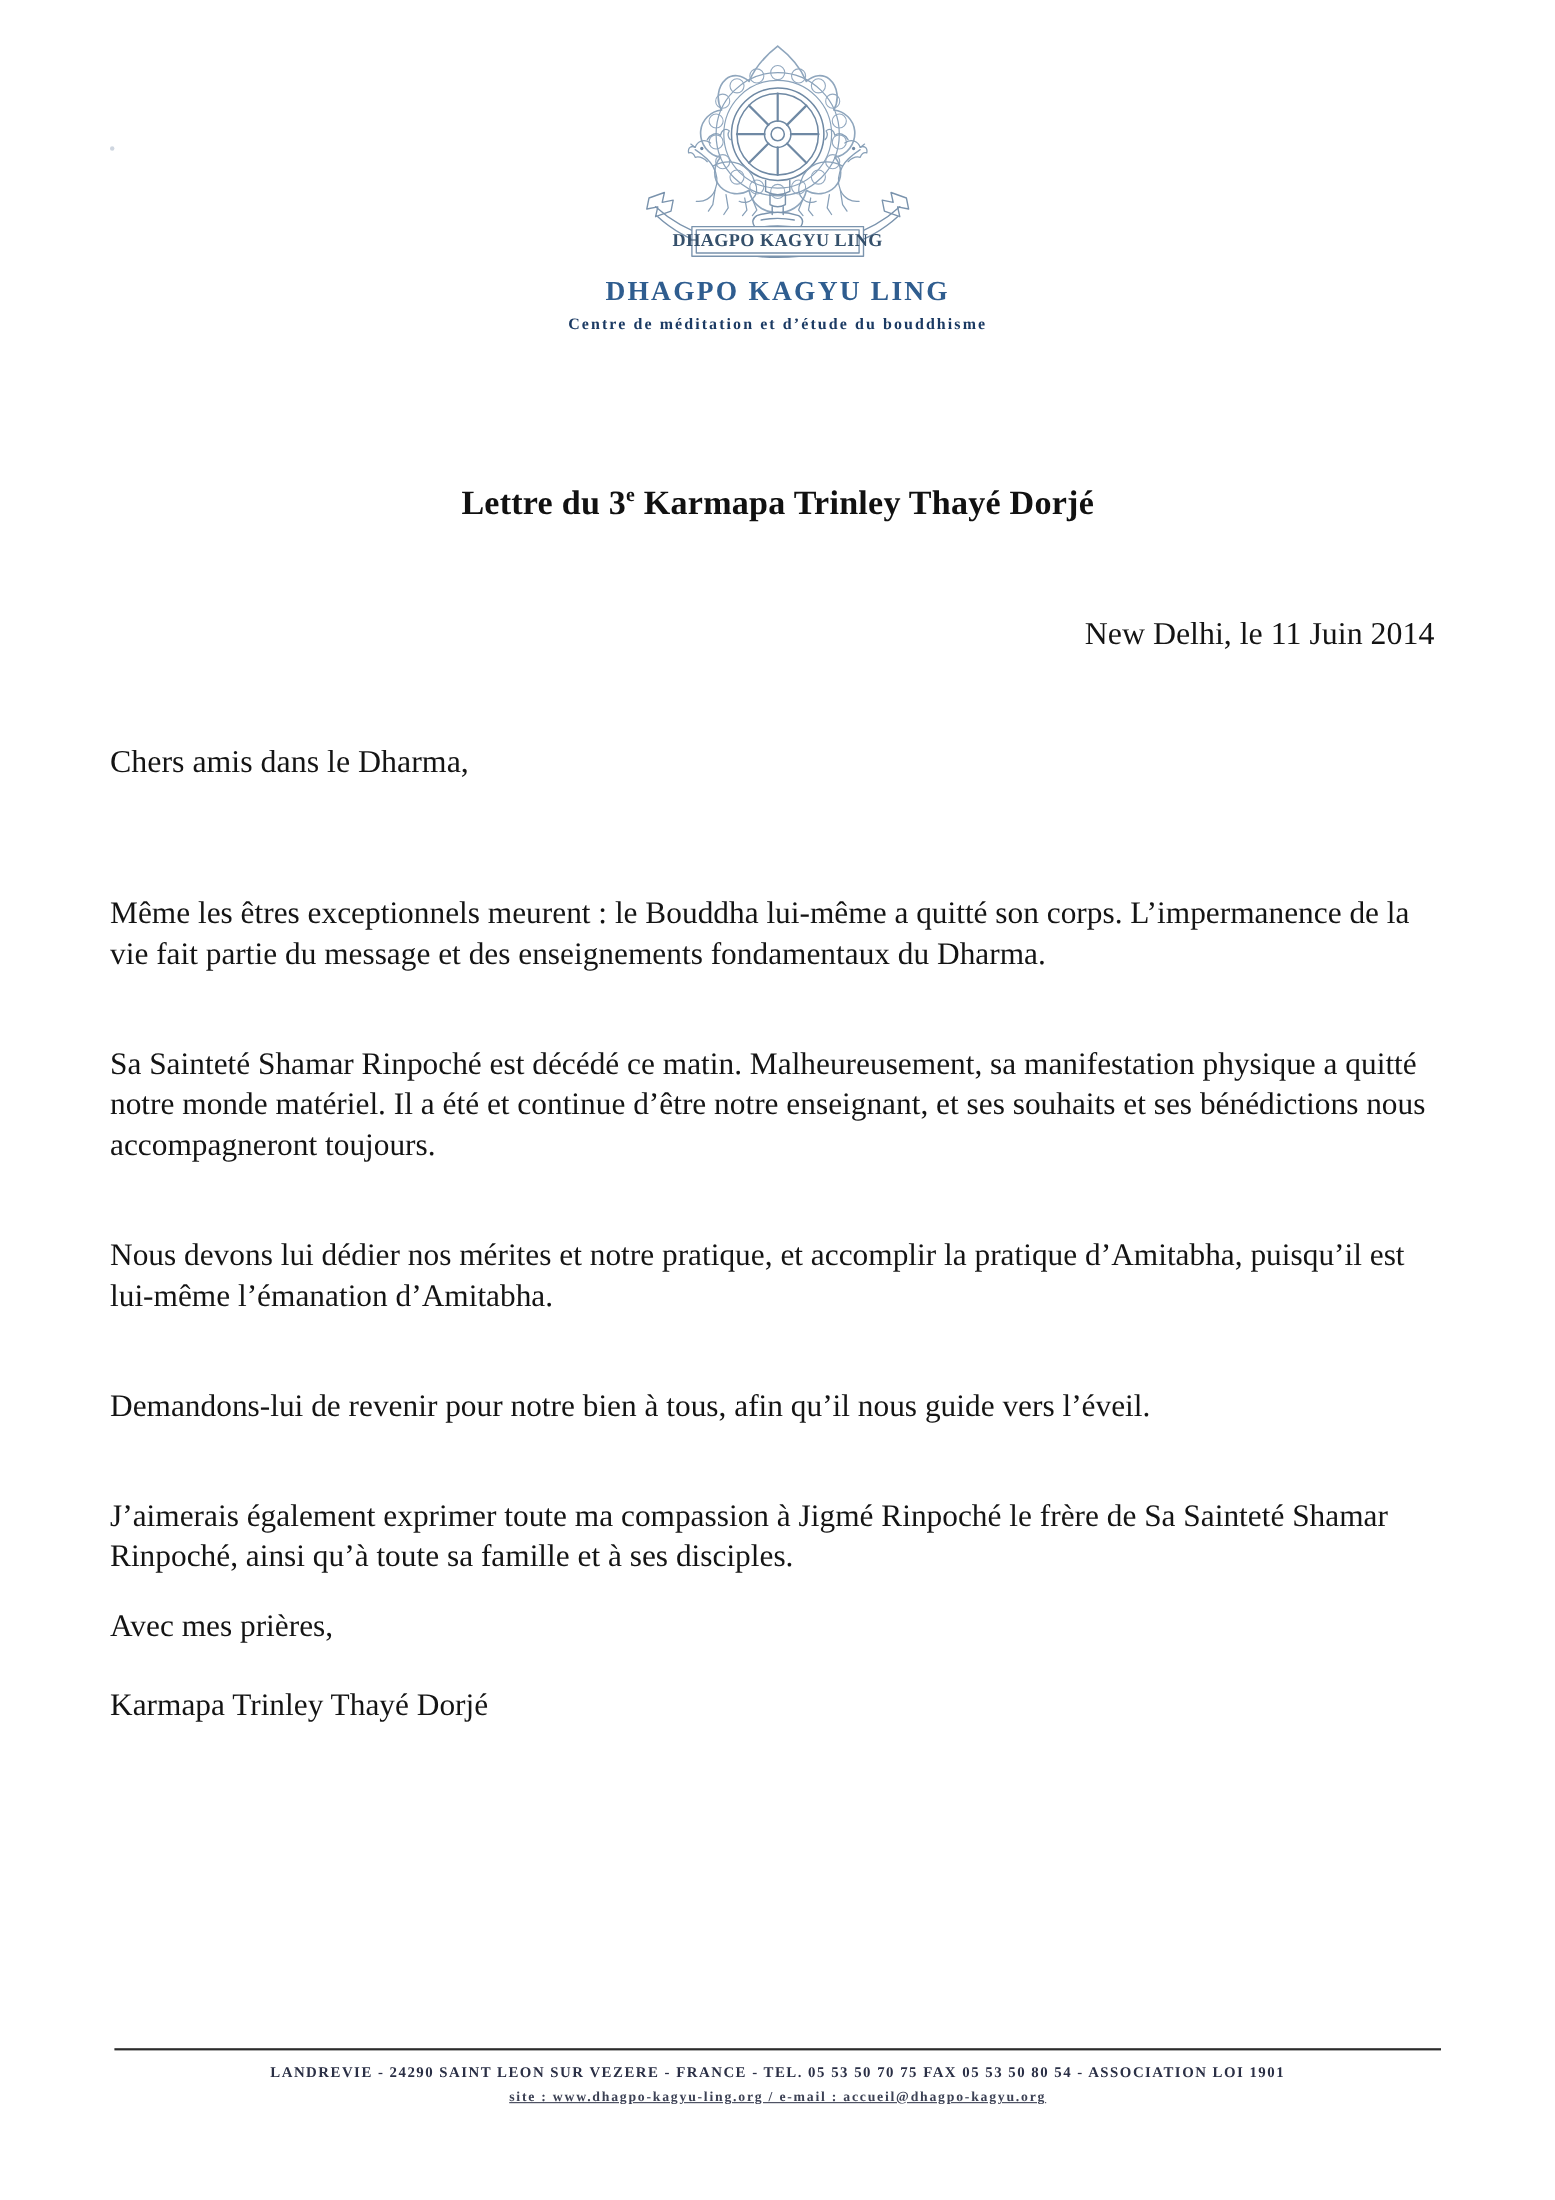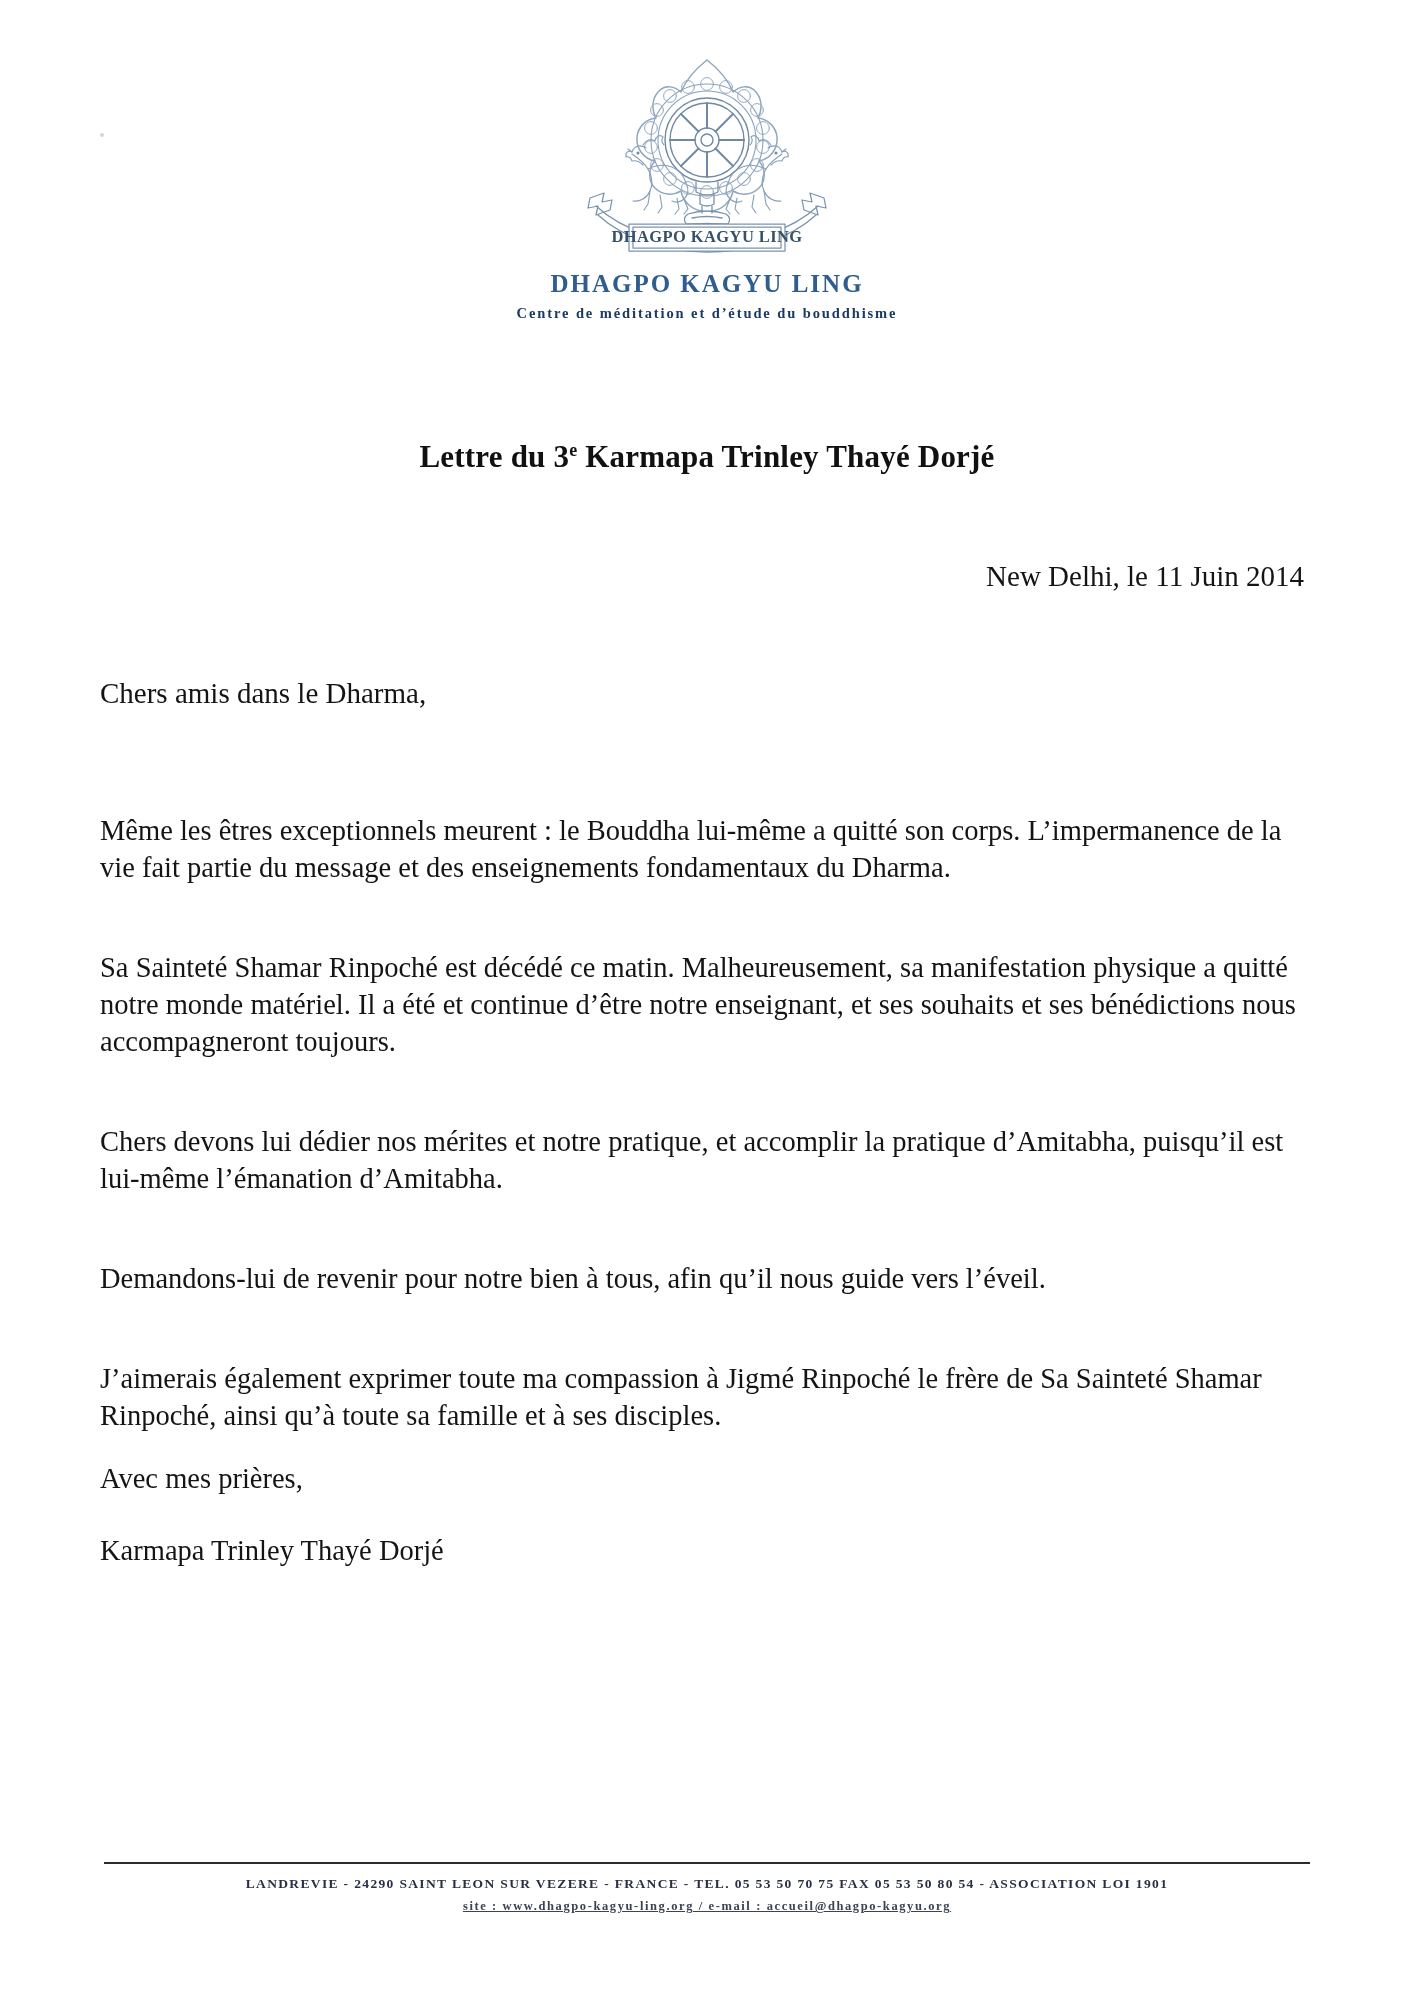--- a/index.html
+++ b/index.html
@@ -19,21 +19,21 @@
   .page {
     position: relative;
     width: 1414px;
     height: 2000px;
     box-sizing: border-box;
   }
 
   
   .letterhead {
     position: absolute;
-    top: 52px;
+    top: 34px;
     left: 0;
     width: 100%;
     text-align: center;
   }
   .logo-wrap {
     width: 250px;
     height: 208px;
     margin: 0 auto;
     position: relative;
   }
@@ -296,21 +296,21 @@
   <main class="letter-body">
 
     <div class="dateline">New Delhi, le 11 Juin 2014</div>
 
     <div class="salutation">Chers amis dans le Dharma,</div>
 
     <p class="para first">Même les êtres exceptionnels meurent : le Bouddha lui-même a quitté son corps. L’impermanence de la vie fait partie du message et des enseignements fondamentaux du Dharma.</p>
 
     <p class="para">Sa Sainteté Shamar Rinpoché est décédé ce matin. Malheureusement, sa manifestation physique a quitté notre monde matériel. Il a été et continue d’être notre enseignant, et ses souhaits et ses bénédictions nous accompagneront toujours.</p>
 
-    <p class="para">Chers devons lui dédier nos mérites et notre pratique, et accomplir la pratique d’Amitabha, puisqu’il est lui-même l’émanation d’Amitabha.</p>
+    <p class="para">Nous devons lui dédier nos mérites et notre pratique, et accomplir la pratique d’Amitabha, puisqu’il est lui-même l’émanation d’Amitabha.</p>
 
     <p class="para">Demandons-lui de revenir pour notre bien à tous, afin qu’il nous guide vers l’éveil.</p>
 
     <p class="para">J’aimerais également exprimer toute ma compassion à Jigmé Rinpoché le frère de Sa Sainteté Shamar Rinpoché, ainsi qu’à toute sa famille et à ses disciples.</p>
 
     <div class="closing">Avec mes prières,</div>
 
     <div class="signature">Karmapa Trinley Thayé Dorjé</div>
   </main>
 

